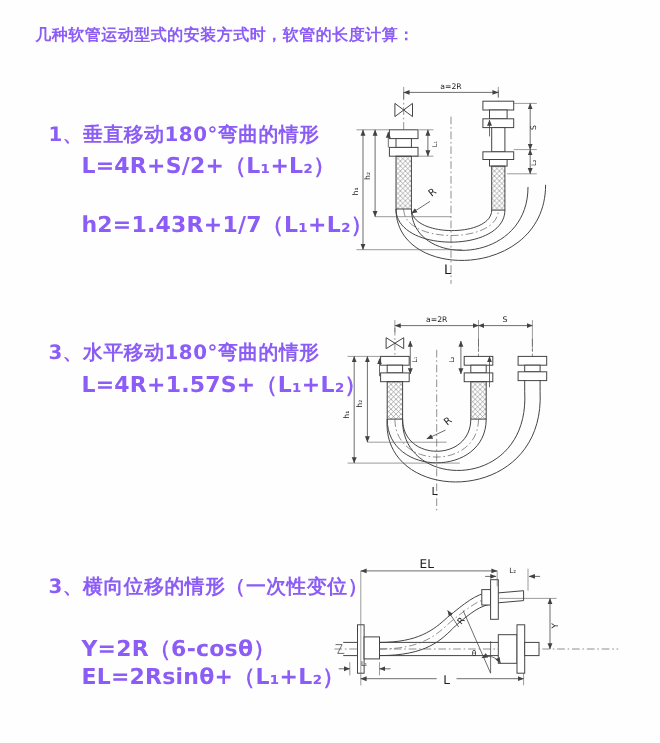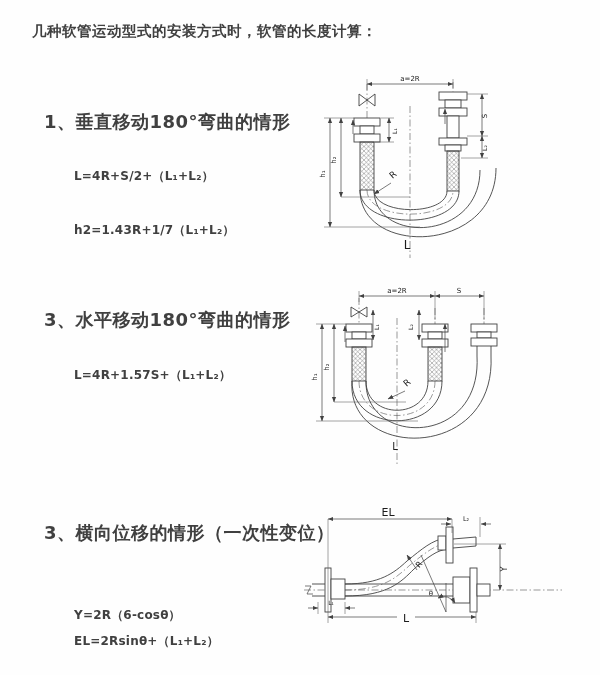--- a/index.html
+++ b/index.html
@@ -1,20 +1,20 @@
 <!DOCTYPE html>
 <html><head>
 <meta charset="utf-8">
 <style>
   html,body{margin:0;padding:0;background:#fff;}
   .page{position:relative;width:600px;height:675px;background:#fefefe;overflow:hidden;
-        font-family:"DejaVu Sans","Liberation Sans",sans-serif;color:#404040;}
+        font-family:"DejaVu Sans","Liberation Sans",sans-serif;color:#8b5cf6;}
   .title{position:absolute;left:32px;top:22px;font-size:14.5px;font-weight:bold;letter-spacing:.5px;white-space:nowrap;}
   .heading{position:absolute;left:44px;font-size:18px;font-weight:bold;letter-spacing:.5px;white-space:nowrap;}
-  .formula{position:absolute;left:74px;font-size:12px;font-weight:bold;letter-spacing:.2px;white-space:nowrap;margin-top:31px;}
+  .formula{position:absolute;left:74px;font-size:20px;font-weight:bold;letter-spacing:.2px;white-space:nowrap;}
   svg.diag{position:absolute;stroke:#424242;fill:none;stroke-width:.9;stroke-linecap:butt;}
   svg.diag text{stroke:none;fill:#1c1c1c;font-family:"DejaVu Sans","Liberation Sans",sans-serif;}
   svg.diag .dim{stroke-width:.7;}
   svg.diag .ext{stroke-width:.55;stroke:#5a5a5a;}
   svg.diag .cl{stroke-width:.6;stroke-dasharray:7 2.5 1.5 2.5;stroke:#555;}
   svg.diag .nut{fill:#fff;}
   svg.diag .hx1{fill:url(#hxp1);}
   svg.diag .hx2{fill:url(#hxp2);}
 </style>
 </head>

